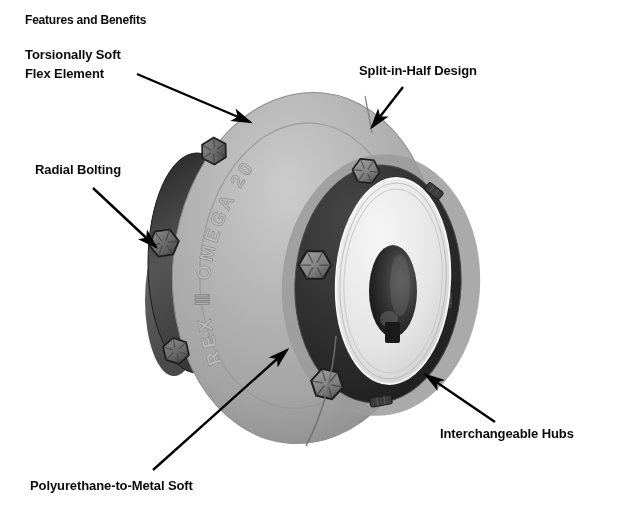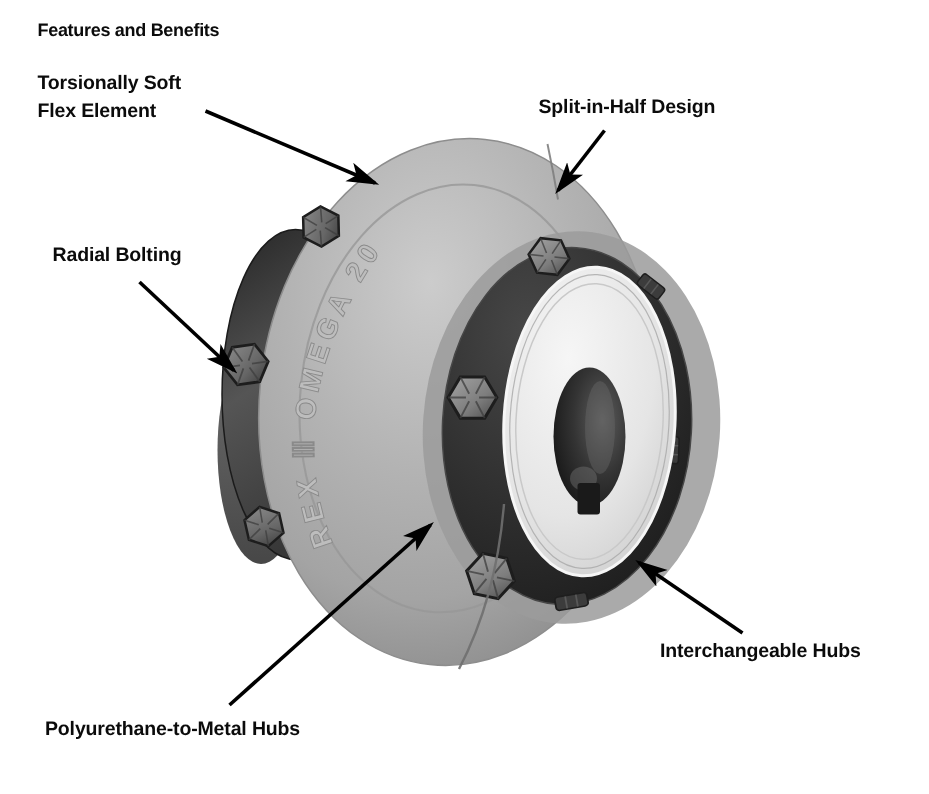--- a/index.html
+++ b/index.html
@@ -160,17 +160,17 @@
 
   <div class="callout c-split">Split-in-Half Design</div>
 
   <div class="callout c-torsionally">
     <div>Torsionally Soft</div>
     <div>Flex Element</div>
   </div>
 
   <div class="callout c-radial">Radial Bolting</div>
 
-  <div class="callout c-poly">Polyurethane-to-Metal Hubs</div>
+  <div class="callout c-poly">Polyurethane-to-Metal Soft</div>
 
   <div class="callout c-hubs">Interchangeable Hubs</div>
 
 </div>
 
 </body></html>

